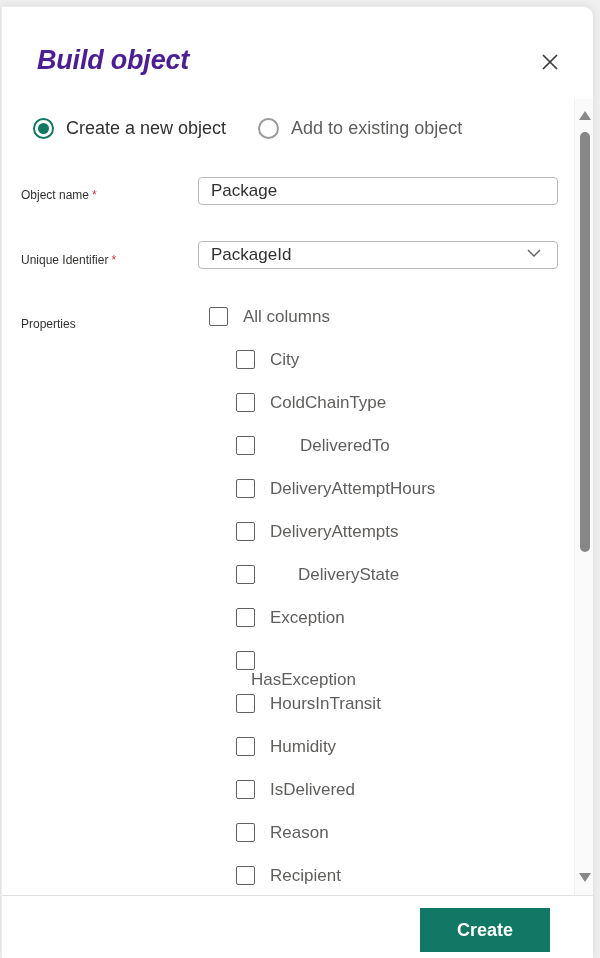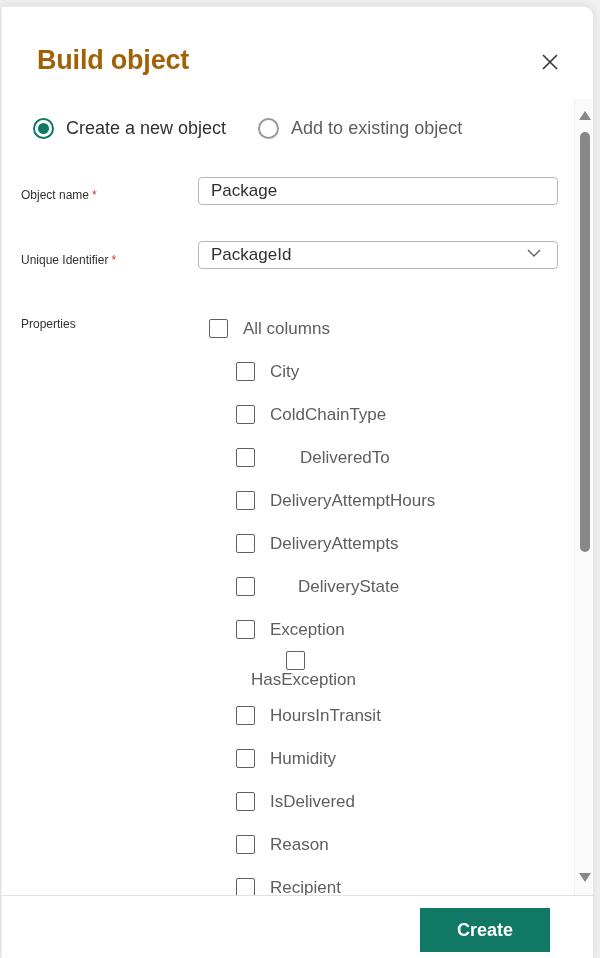--- a/index.html
+++ b/index.html
@@ -26,22 +26,23 @@
   
   .hdr {
     position: absolute; left: 0; top: 0;
     width: 100%; height: 92px;
   }
   .hdr-title {
     position: absolute;
     left: 35px; top: 38px;
     font-size: 27px;
     font-weight: bold;
-    color: #a16207;
+    color: #4c1d95;
     letter-spacing: -0.2px;
+    font-style: italic;
   }
   .close-btn {
     position: absolute;
     right: 26px; top: 38px;
     width: 34px; height: 34px;
     display: flex; align-items: center; justify-content: center;
     cursor: pointer;
   }
   .close-btn svg { display: block; }
 
@@ -117,21 +118,21 @@
   .scroll-area {
     position: absolute;
     left: 0; top: 300px;
     width: 592px; height: 588px;
     overflow: hidden;
   }
   .chk-row {
     position: absolute;
     height: 43px;
     display: flex;
-    align-items: center;
+    align-items: flex-start;
     cursor: pointer;
   }
   .chk-mark {
     width: 19px; height: 19px;
     border: 1px solid #616161;
     border-radius: 2px;
     background: #ffffff;
     flex: 0 0 auto;
   }
   .chk-label {

